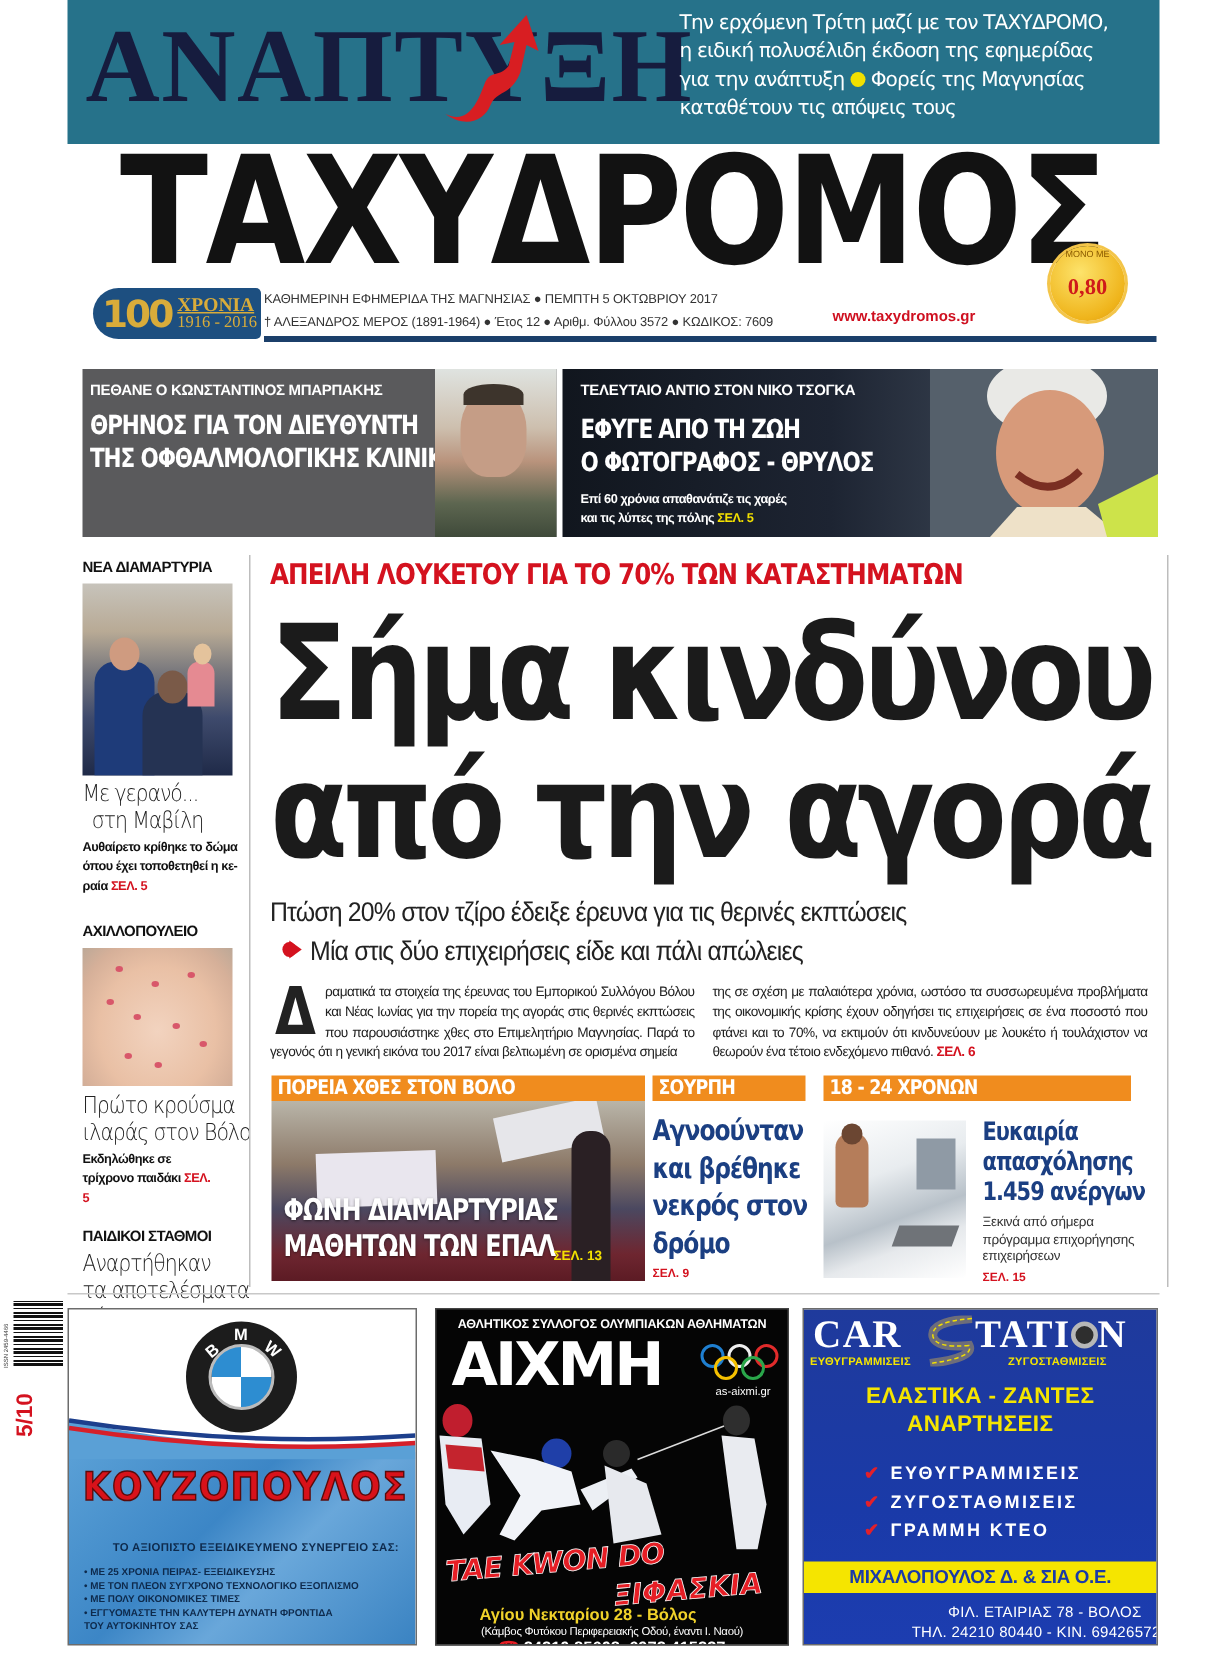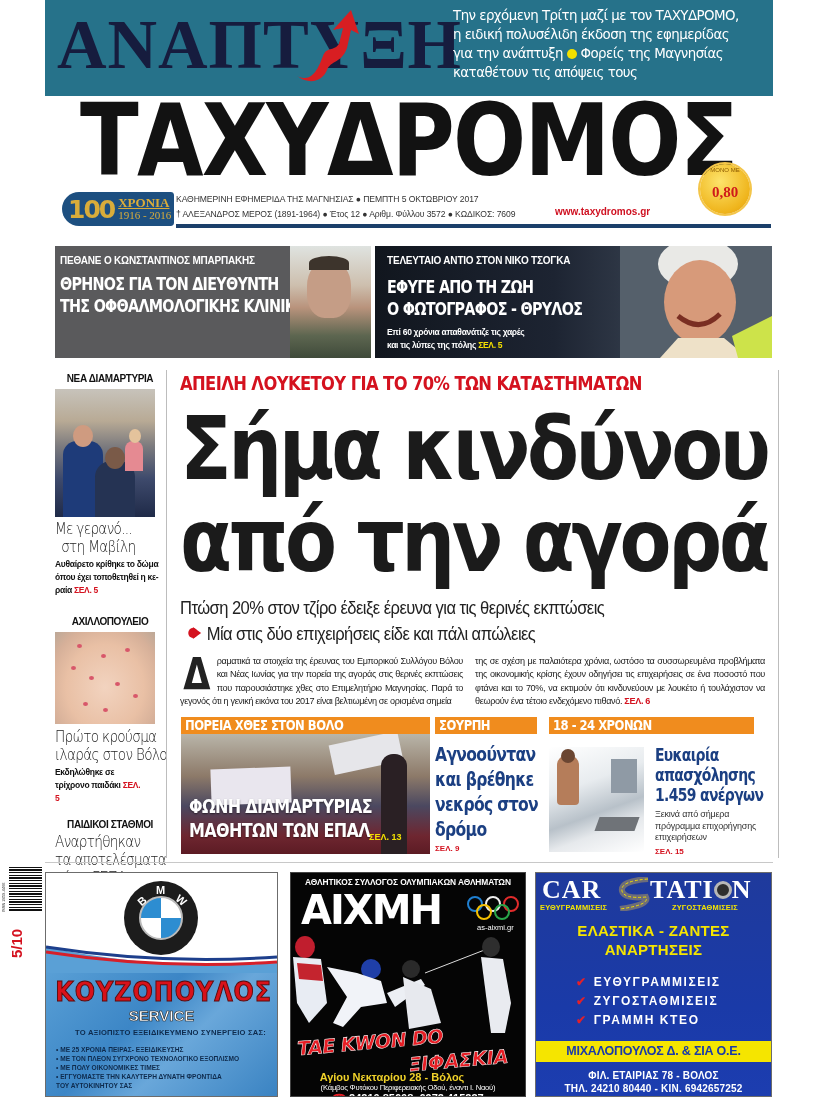--- a/index.html
+++ b/index.html
@@ -35,21 +35,21 @@
   .obit1-hair { left: 19px; top: 10px; width: 40px; height: 14px; border-radius: 50% 50% 0 0; background: #3d342c; }
   .kicker-w { color: #fff; font-weight: bold; font-size: 10px; letter-spacing: -0.2px; font-family: "Liberation Sans", sans-serif; }
   .obit-head { color: #fff; font-weight: bold; font-size: 17.5px; line-height: 22px; font-family: "DejaVu Sans", sans-serif; letter-spacing: -0.9px; transform: scaleX(0.82); transform-origin: left; white-space: nowrap; }
   .obit-sub { color: #fff; font-weight: bold; font-size: 8.5px; line-height: 13px; letter-spacing: -0.3px; }
   .sel-y { color: #f3e000; font-weight: bold; }
   .obit2 { left: 375px; top: 246px; width: 397px; height: 112px; background: linear-gradient(90deg, #11161e 0%, #1d2432 45%, #3a4453 75%, #5e6670 100%); overflow: hidden; }
   .obit2-man { left: 245px; top: 0; width: 152px; height: 112px; }
 
   
   .leftcol { left: 55px; top: 372px; width: 110px; }
-  .lk { font-weight: bold; font-size: 10px; color: #111; letter-spacing: -0.4px; line-height: 14px; white-space: nowrap; text-align: center; }
+  .lk { font-weight: bold; font-size: 10px; color: #111; letter-spacing: -0.4px; line-height: 14px; white-space: nowrap; }
   .lh { font-size: 15.5px; line-height: 18px; color: #222; letter-spacing: -0.8px; font-family: "DejaVu Sans", sans-serif; font-weight: 300; transform: scaleX(0.88); transform-origin: left; white-space: nowrap; }
   .ls { font-weight: bold; font-size: 8.5px; line-height: 13px; color: #111; letter-spacing: -0.3px; }
   .sel-r { color: #d4121f; font-weight: bold; }
   .photo-crowd { width: 100px; height: 128px; background: linear-gradient(180deg, #c7c3bb 0%, #b8aa95 25%, #7b7a7e 45%, #3e4a6c 70%, #1f2a48 100%); position: relative; overflow: hidden; }
   .photo-back { width: 100px; height: 92px; background: radial-gradient(ellipse at 50% 60%, #f2d3bf 0%, #e9c0a5 55%, #d6b099 80%, #bca897 100%); position: relative; overflow: hidden; }
   .spot { position: absolute; width: 5px; height: 4px; border-radius: 50%; background: #d8576a; }
   .col-divider { left: 166px; top: 370px; width: 1px; height: 488px; background: #bdbdbd; }
   .right-divider { left: 778px; top: 370px; width: 1px; height: 488px; background: #bdbdbd; }
 
   
@@ -85,21 +85,21 @@
   .service { color: #fff; font-weight: 900; font-size: 15px; text-align: center; -webkit-text-stroke: 0.6px #222; }
   .ad1-tag { font-size: 7.6px; font-weight: bold; color: #0e2a4c; text-align: center; letter-spacing: 0.2px; }
   .ad1-list { font-size: 6.6px; font-weight: bold; color: #0e2a4c; line-height: 9px; padding-left: 10px; }
 
   .ad2 { left: 290px; top: 872px; width: 236px; height: 225px; background: #050505; overflow: hidden; border: 1px solid #444; }
   .ad3 { left: 535px; top: 872px; width: 237px; height: 225px; background: linear-gradient(180deg, #1f3a9c 0%, #1a3aa8 60%, #1c3db0 100%); overflow: hidden; border: 1px solid #6c6c6c; }
   .ad3-yellow { color: #f5e500; font-weight: bold; text-align: center; font-size: 15px; line-height: 19px; letter-spacing: 0.3px; }
   .ad3-list { color: #fff; font-weight: 900; font-size: 12px; line-height: 19px; letter-spacing: 1.6px; padding-left: 40px; }
   .ad3-list .chk { color: #e3202a; margin-right: 6px; }
   .ad3-band { background: #f5e500; color: #1a3aa8; font-weight: 900; font-size: 12.5px; text-align: center; line-height: 21px; letter-spacing: -0.2px; white-space: nowrap; }
-  .ad3-addr { color: #fff; font-weight: bold; font-size: 10px; line-height: 13px; text-align: center; letter-spacing: 0.2px; }
+  .ad3-addr { color: #fff; font-weight: normal; font-size: 10px; line-height: 13px; text-align: center; letter-spacing: 0.2px; margin-left: 43px; }
 </style>
 </head>
 <body>
 
 <div class="abs banner">
   <div class="abs banner-logo">ΑΝΑΠΤΥΞΗ</div>
   <svg class="abs banner-arrow" viewBox="0 0 70 80">
     <path d="M4 70 C 20 78, 26 60, 30 50 C 34 40, 40 46, 46 38 L 50 22 L 40 24 L 58 4 L 66 28 L 58 24 L 54 42 C 48 58, 38 54, 34 64 C 30 74, 18 80, 4 70 Z" fill="#d81e22"></path>
   </svg>
   <div class="abs banner-text">
@@ -290,22 +290,21 @@
     <path d="M0 9 Q 115 27 231 19" stroke="#d6202a" stroke-width="3" fill="none"></path>
   </svg>
   <div class="abs bmw">
     <div class="bmw-inner"></div>
     <span class="abs bmw-letter" style="left:14px; top:14px; transform:rotate(-40deg);">B</span>
     <span class="abs bmw-letter" style="left:32px; top:3px;">M</span>
     <span class="abs bmw-letter" style="left:52px; top:13px; transform:rotate(40deg);">W</span>
   </div>
   <div class="abs" style="left:0; top:104px; width:231px;">
     <div class="kouz">ΚΟΥΖΟΠΟΥΛΟΣ</div>
-    <div class="service">SERVICE</div>
-    <div class="ad1-tag" style="margin-top:4px;padding-left:18px;">ΤΟ ΑΞΙΟΠΙΣΤΟ ΕΞΕΙΔΙΚΕΥΜΕΝΟ ΣΥΝΕΡΓΕΙΟ ΣΑΣ:</div>
+    <div class="ad1-tag" style="margin-top:20px;padding-left:18px;">ΤΟ ΑΞΙΟΠΙΣΤΟ ΕΞΕΙΔΙΚΕΥΜΕΝΟ ΣΥΝΕΡΓΕΙΟ ΣΑΣ:</div>
     <div class="ad1-list" style="margin-top:8px;">
       <div>• <span>ΜΕ 25 ΧΡΟΝΙΑ ΠΕΙΡΑΣ- ΕΞΕΙΔΙΚΕΥΣΗΣ</span></div>
       <div>• <span>ΜΕ ΤΟΝ ΠΛΕΟΝ ΣΥΓΧΡΟΝΟ ΤΕΧΝΟΛΟΓΙΚΟ ΕΞΟΠΛΙΣΜΟ</span></div>
       <div>• <span> ΜΕ ΠΟΛΥ ΟΙΚΟΝΟΜΙΚΕΣ ΤΙΜΕΣ</span></div>
       <div style="width:180px;">• <span>ΕΓΓΥΟΜΑΣΤΕ ΤΗΝ  ΚΑΛΥΤΕΡΗ ΔΥΝΑΤΗ ΦΡΟΝΤΙΔΑ ΤΟΥ ΑΥΤΟΚΙΝΗΤΟΥ ΣΑΣ</span></div>
     </div>
 
   </div>
 </div>
 

